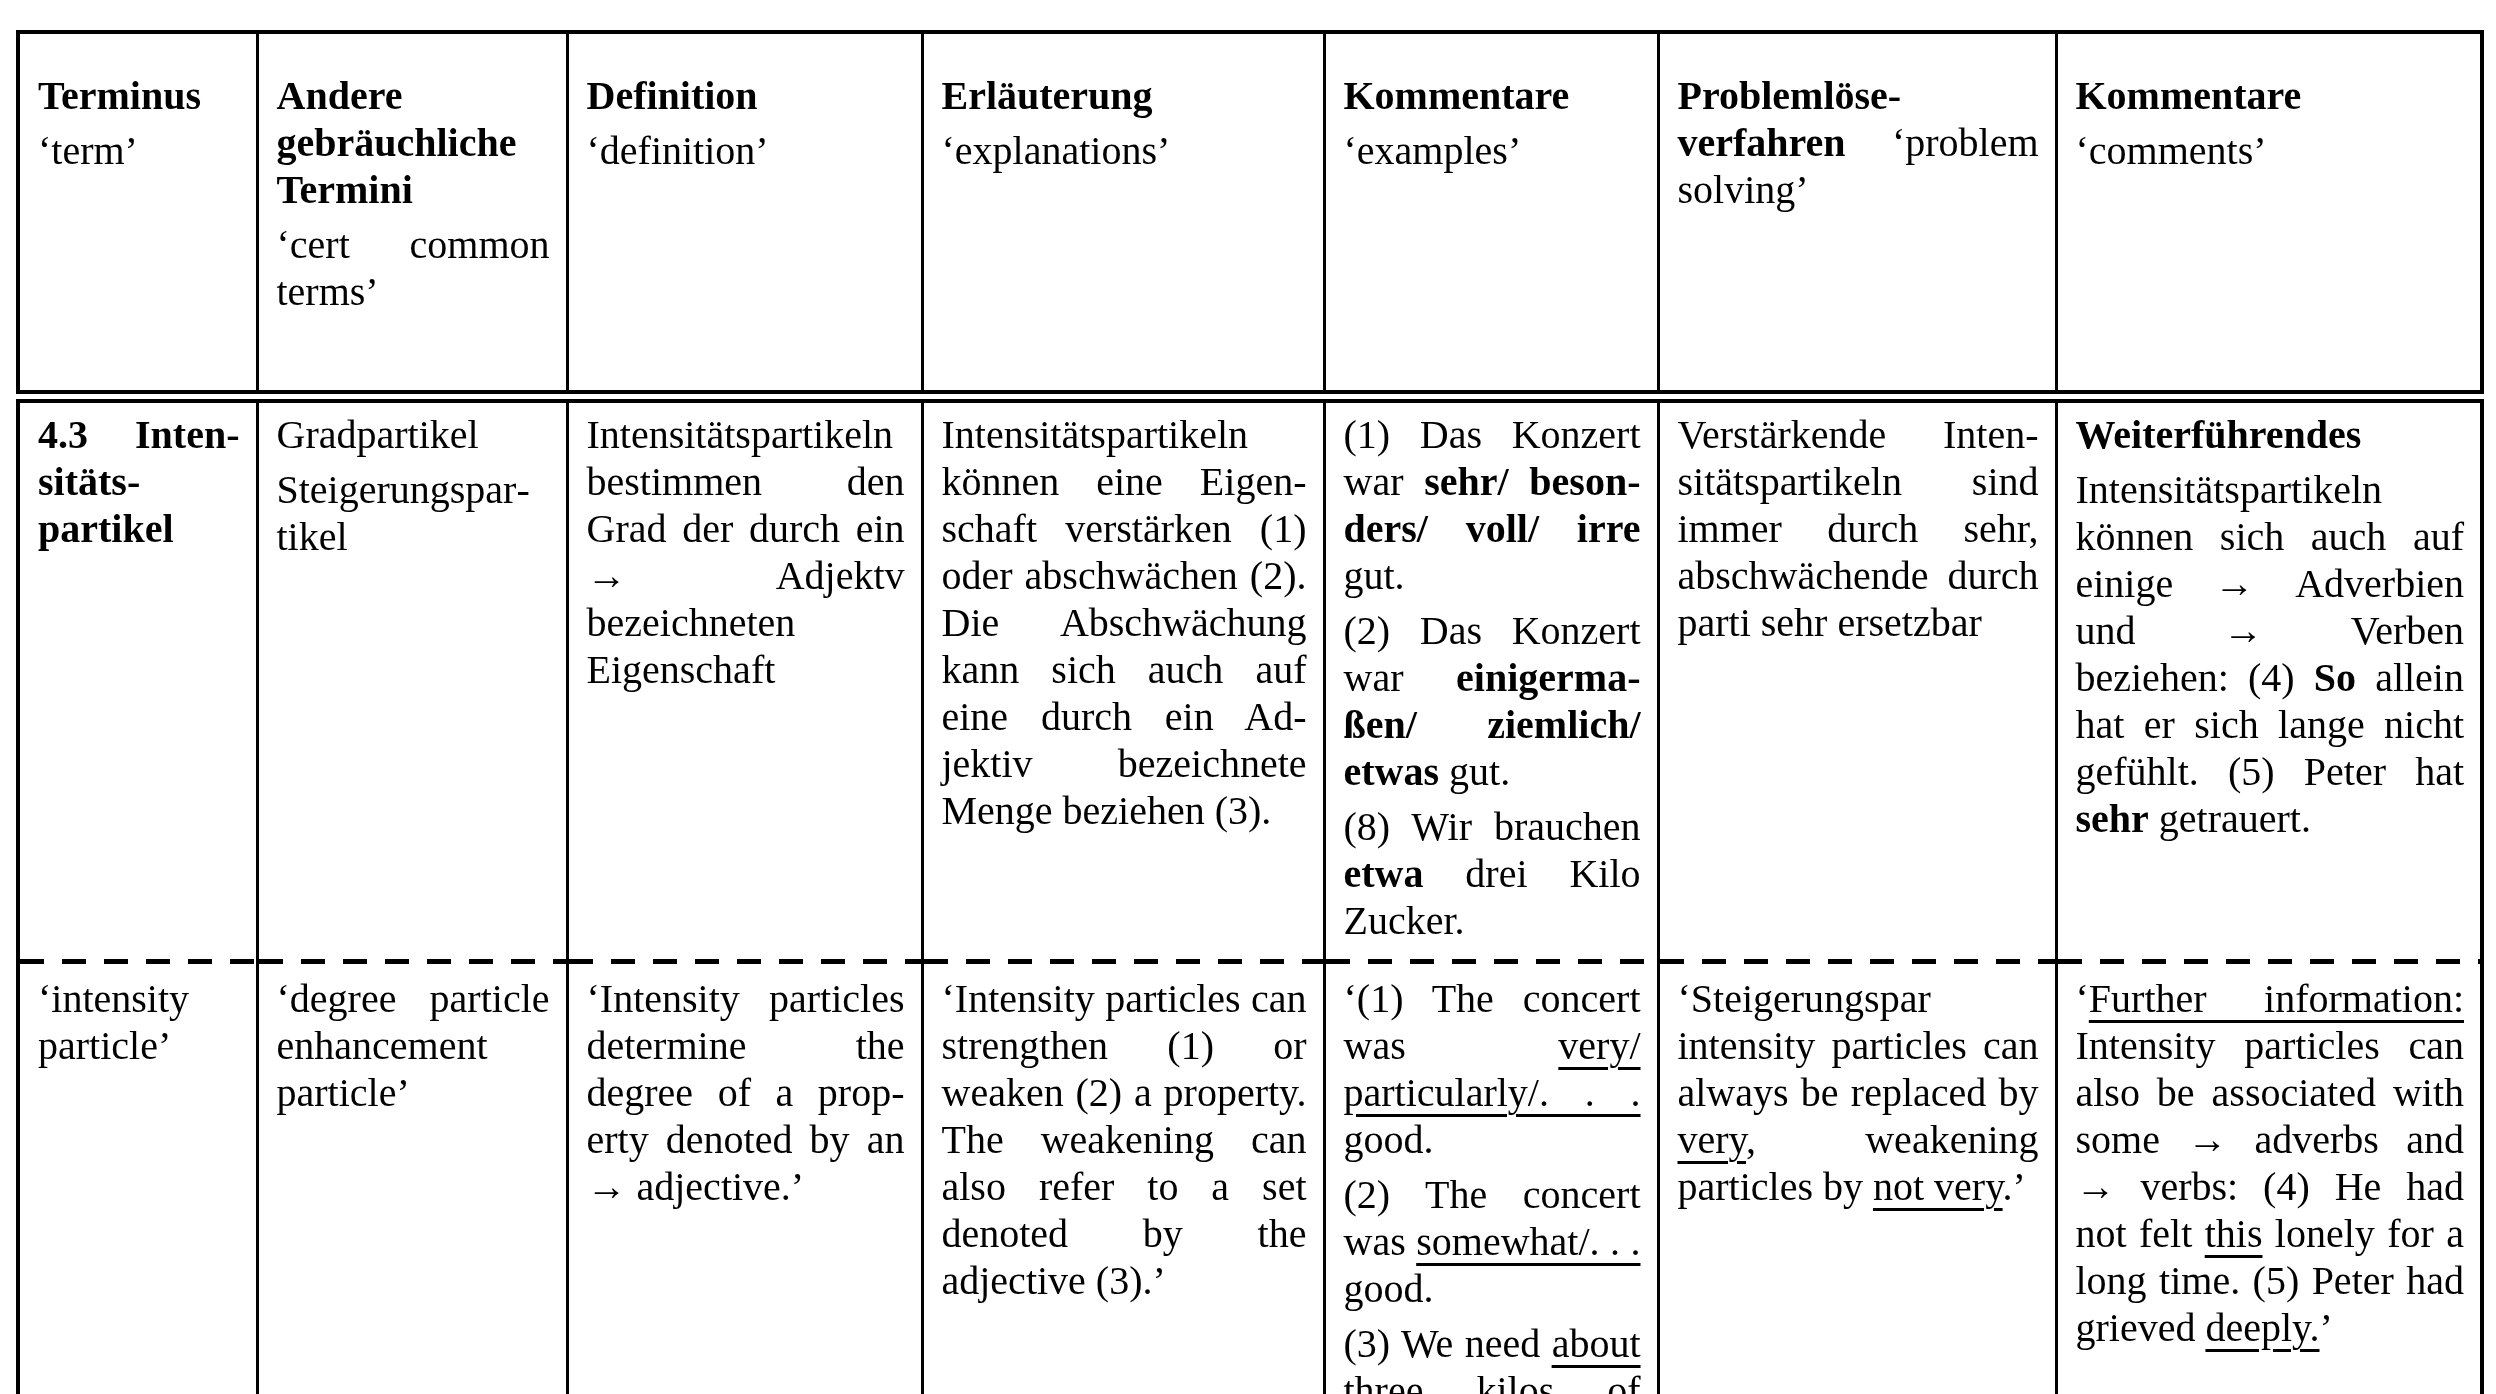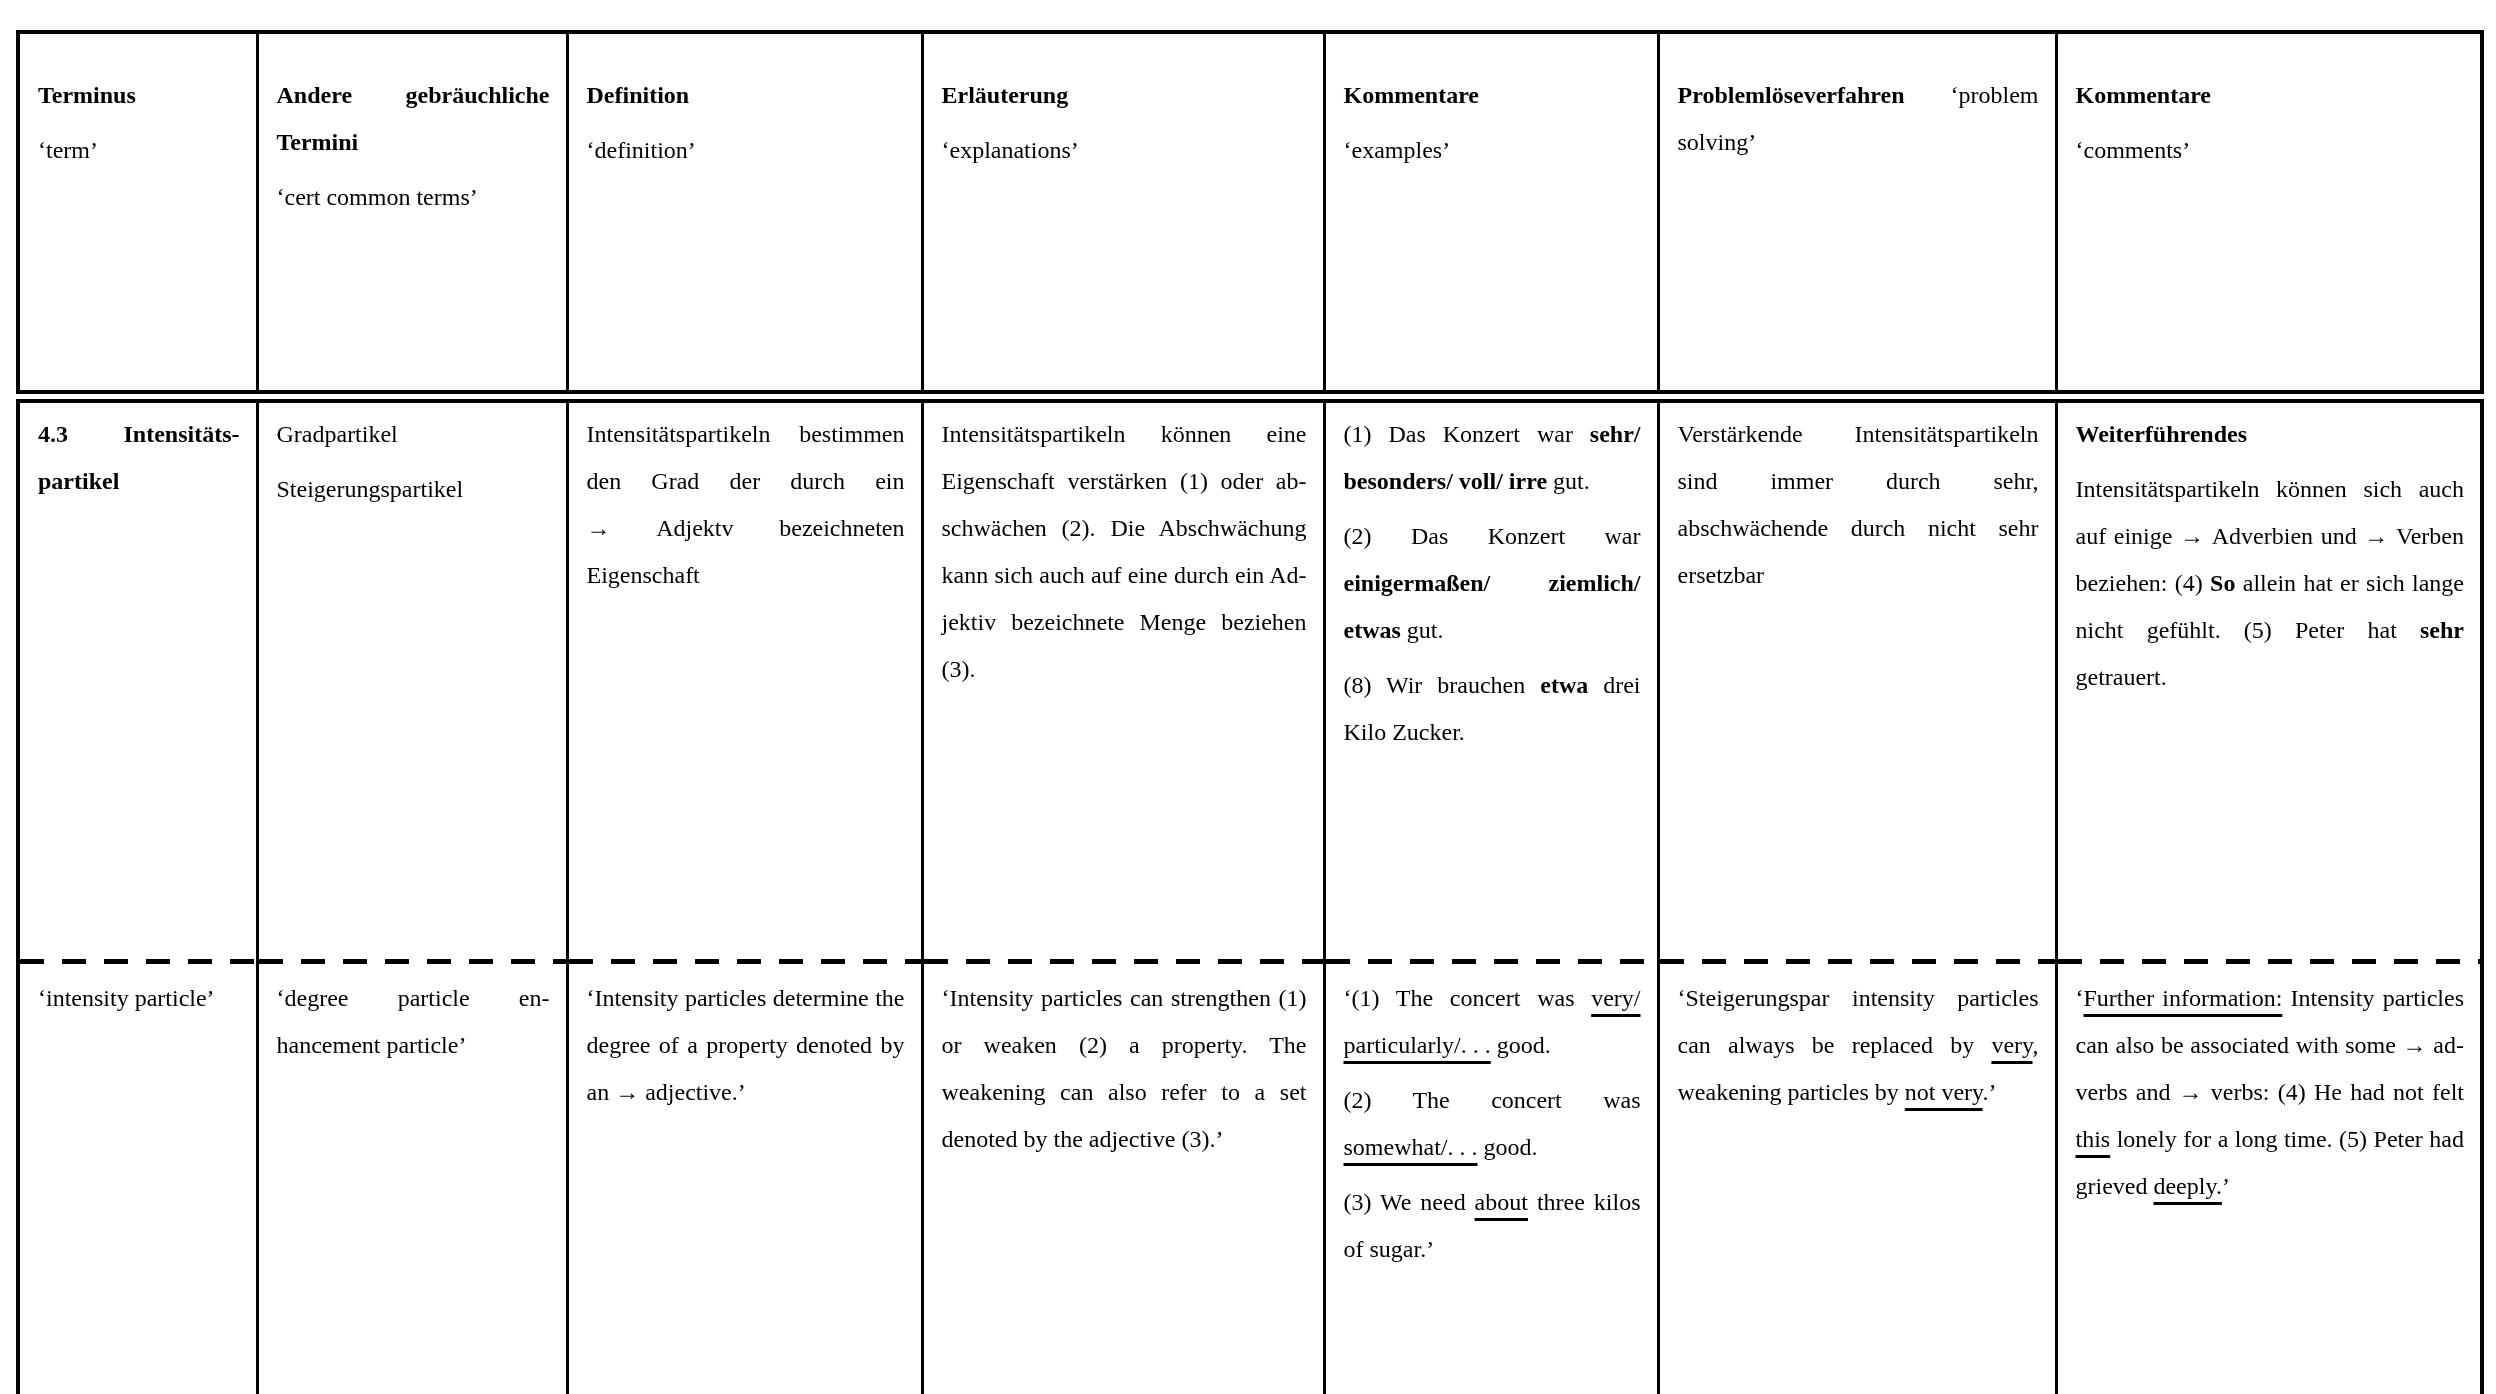--- a/index.html
+++ b/index.html
@@ -19,21 +19,21 @@
     border-bottom: none;
   }
   col.c1 { width: 239px; } col.c2 { width: 310px; } col.c3 { width: 355px; }
   col.c4 { width: 402px; } col.c5 { width: 334px; } col.c6 { width: 398px; }
   col.c7 { width: 426px; }
   th, td {
     border-left: 3px solid #000;
     border-right: 3px solid #000;
     vertical-align: top;
     padding: 8px 16px 8px 18px;
-    font-size: 24px;
+    font-size: 40px;
     line-height: 47px;
     font-weight: normal;
     text-align: left;
   }
   th {
     height: 310px;
     padding-top: 38px;
     border-bottom: 13px double #000;
   }
   tr.german td { height: 540px; border-top: none; border-bottom: none; }
@@ -115,21 +115,21 @@
           </td>
         <td>
             <div class="para"><span>Intensitäts­par­tikeln können eine Eigen­schaft verstärken (1) oder ab­schwächen (2). Die Abschwächung kann sich auch auf eine durch ein Ad­jektiv bezeichnete Menge beziehen (3).</span></div>
           </td>
         <td>
             <div class="para"><span>(1) Das Konzert war </span><span class="b">sehr/ beson­ders/ voll/ irre</span><span> gut.</span></div>
             <div class="para"><span>(2) Das Konzert war </span><span class="b">einigerma­ßen/ ziemlich/ etwas</span><span> gut.</span></div>
             <div class="para"><span>(8) Wir brauchen </span><span class="b">etwa</span><span> drei Kilo Zucker.</span></div>
           </td>
         <td>
-            <div class="para"><span>Verstärkende Inten­sitätspartikeln sind immer durch </span><span class="i">sehr</span><span>, abschwächende durch </span><span class="i">nicht sehr</span><span> ersetzbar</span></div>
+            <div class="para"><span>Verstärkende Inten­sitätspartikeln sind immer durch </span><span class="i">sehr</span><span>, abschwächende durch </span><span class="i">parti sehr</span><span> ersetzbar</span></div>
           </td>
         <td>
             <div class="para"><span class="b">Weiterführendes</span></div>
             <div class="para"><span>Intensitäts­par­tikeln können sich auch auf einige →&nbsp;Adver­bien und →&nbsp;Verben beziehen: (4) </span><span class="b i">So</span><span class="i"> allein hat er sich lange nicht gefühlt.</span><span> (5) </span><span class="i">Peter hat </span><span class="b i">sehr</span><span class="i"> getrauert.</span></div>
           </td>
       </tr>
       <tr class="english">
         <td>
             <div class="para"><span>‘intensity particle’</span></div>
           </td>

